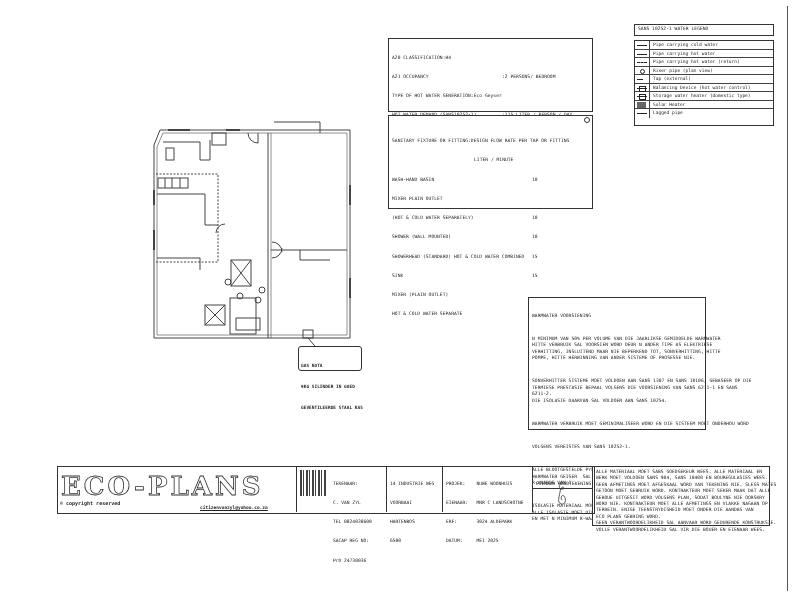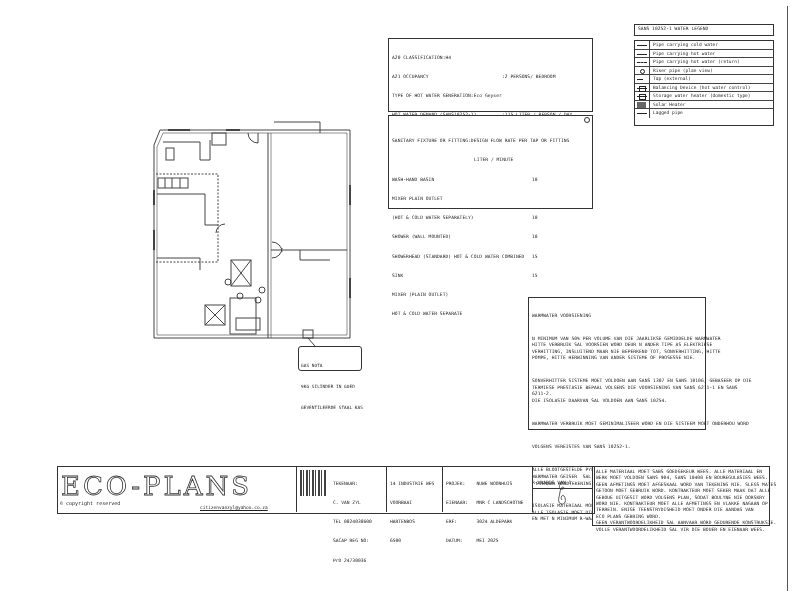--- a/index.html
+++ b/index.html
@@ -2,21 +2,21 @@
 <html><head>
 <meta charset="utf-8">
 <style>
   html, body { margin: 0; padding: 0; }
   body {
     width: 800px; height: 600px; position: relative; overflow: hidden;
     background: #ffffff;
     font-family: "DejaVu Sans Mono", "Liberation Mono", monospace;
     color: #222;
   }
-  .abs { position: absolute; }
+  .abs { position: absolute; font-weight: bold; }
   .box { position: absolute; border: 1px solid #333; background: #fff; box-sizing: border-box; }
   .tiny { font-size: 4.6px; line-height: 6.4px; letter-spacing: 0.05px; white-space: pre; }
   .right-border { position: absolute; left: 787px; top: 6px; width: 1px; height: 585px; background: #555; }
 
   
   #classif { left: 388px; top: 38px; width: 205px; height: 74px; padding: 3px 3px; }
   #classif .row { display: flex; }
   #classif .k { width: 110px; }
   
   #fixtures { left: 388px; top: 115px; width: 205px; height: 94px; padding: 3px 3px; }

